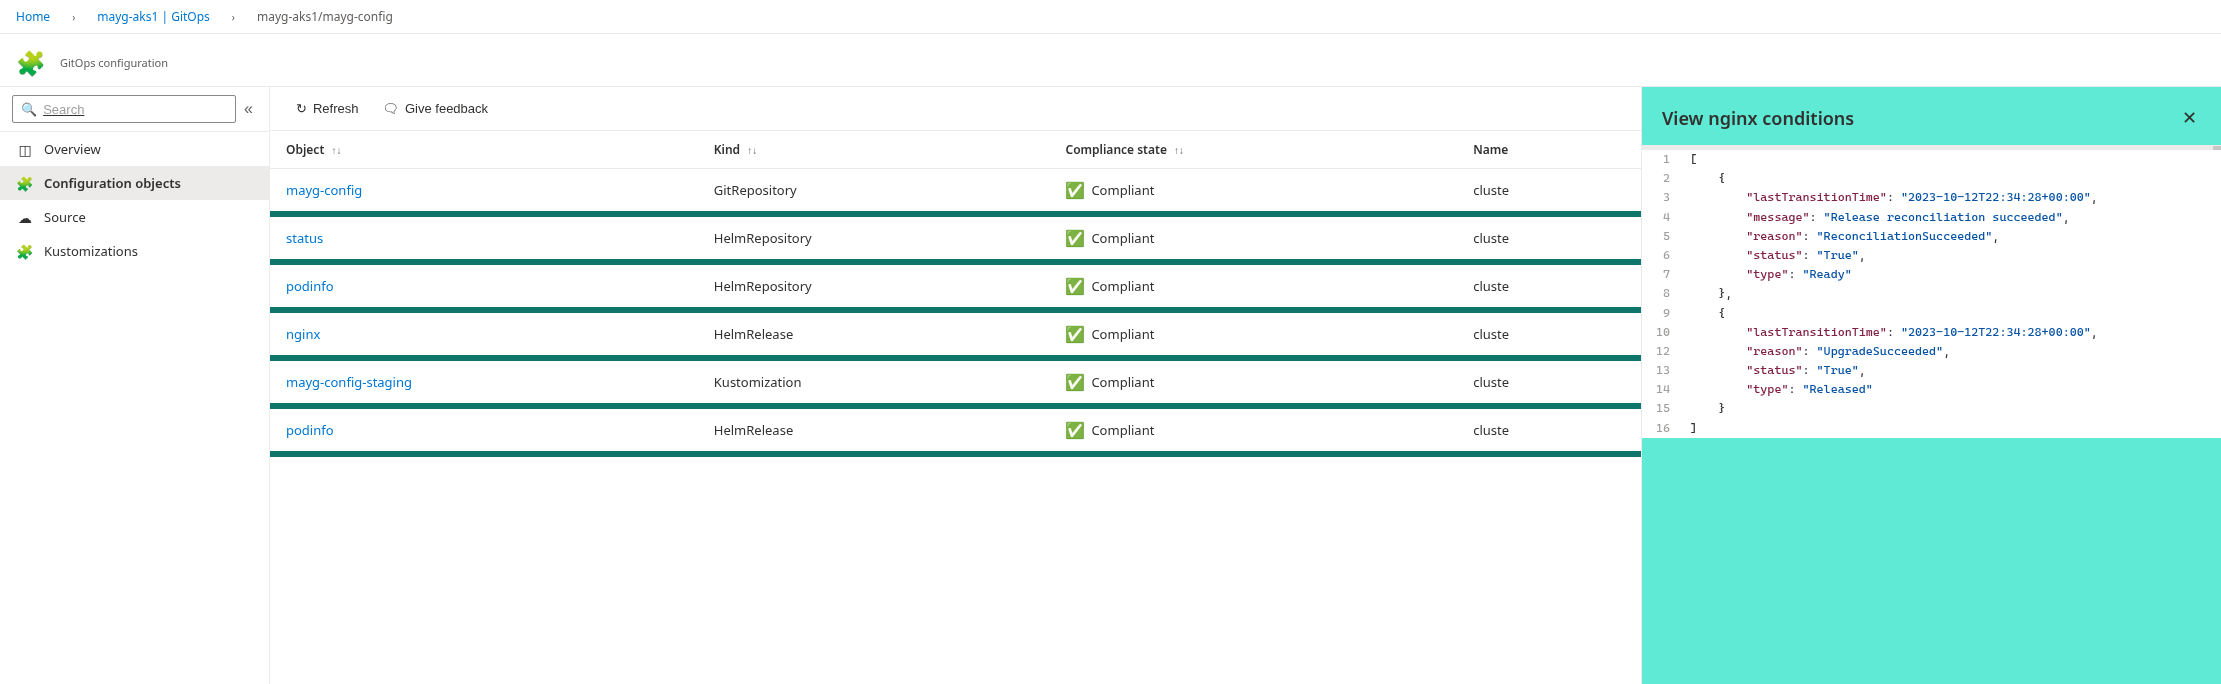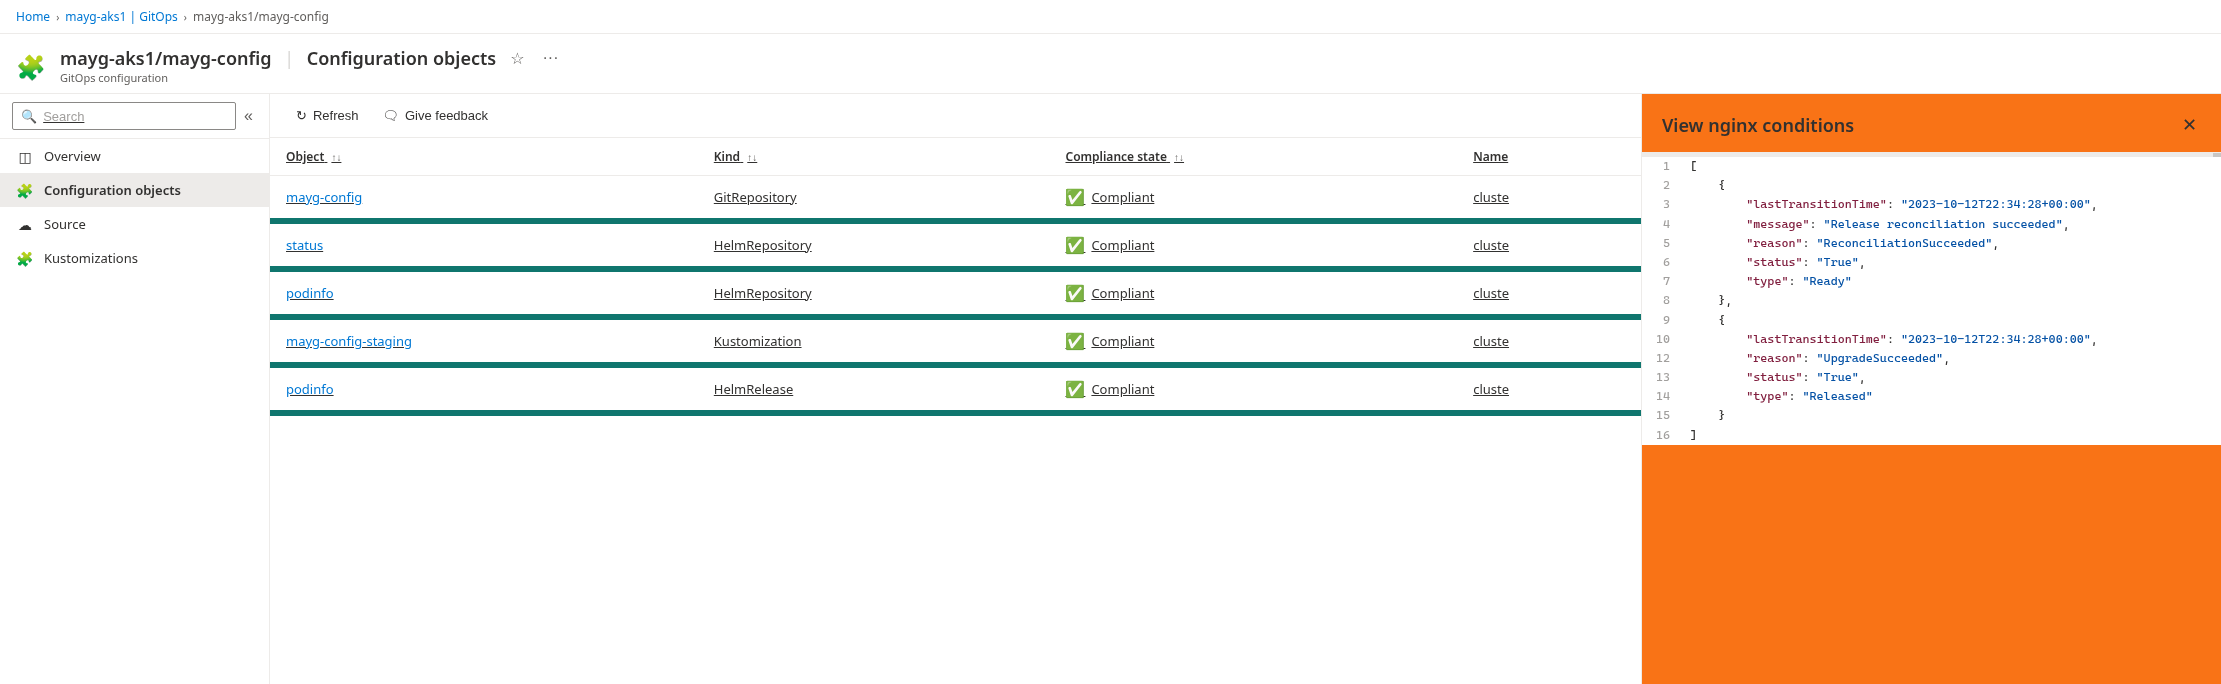--- a/index.html
+++ b/index.html
@@ -3,24 +3,24 @@
   <meta charset="utf-8">
   <style>
     * { box-sizing: border-box; margin: 0; padding: 0; }
     body { font-family: 'Segoe UI', system-ui, sans-serif; font-size: 13px; background: #fff; color: #323130; overflow: hidden; }
 
     
     .app { display: flex; flex-direction: column; height: 100vh; }
     .main-area { display: flex; flex: 1; overflow: hidden; }
     .sidebar { width: 270px; min-width: 270px; border-right: 1px solid #edebe9; display: flex; flex-direction: column; background: #fff; }
     .content { flex: 1; overflow: hidden; display: flex; flex-direction: column; }
-    .panel { width: 580px; min-width: 580px; border-left: 1px solid #edebe9; background: #f97316; display: flex; flex-direction: column; overflow: hidden; }
-
-    
-    .breadcrumb { display: flex; align-items: center; gap: 6px; padding: 8px 16px; font-size: 12px; color: #605e5c; background: #fff; border-bottom: 1px solid #edebe9; }
+    .panel { width: 580px; min-width: 580px; border-left: 1px solid #edebe9; background: #5eead4; display: flex; flex-direction: column; overflow: hidden; }
+
+    
+    .breadcrumb { display: flex; align-items: center; gap: 22px; padding: 8px 16px; font-size: 12px; color: #605e5c; background: #fff; border-bottom: 1px solid #edebe9; }
     .breadcrumb a { color: #0078d4; text-decoration: none; }
     .breadcrumb-sep { color: #605e5c; font-size: 10px; }
 
     
     .page-header { display: flex; align-items: center; gap: 12px; padding: 12px 16px 8px; border-bottom: 1px solid #edebe9; }
     .page-icon { width: 32px; height: 32px; }
     .page-title-group { display: flex; flex-direction: column; }
     .page-title { font-size: 18px; font-weight: 600; color: #323130; }
     .page-subtitle { font-size: 11px; color: #605e5c; }
     .icon-btn { background: none; border: none; cursor: pointer; color: #605e5c; font-size: 16px; padding: 2px 4px; border-radius: 2px; }
@@ -34,21 +34,21 @@
 
     .nav-item { display: flex; align-items: center; gap: 10px; padding: 8px 16px; cursor: pointer; font-size: 13px; color: #323130; }
     .nav-item.active { background: #edebe9; font-weight: 600; }
     .nav-icon { width: 18px; height: 18px; display: flex; align-items: center; justify-content: center; font-size: 14px; }
 
     
     .toolbar { display: flex; align-items: center; gap: 4px; padding: 8px 16px; border-bottom: 1px solid #edebe9; }
     .toolbar-btn { display: flex; align-items: center; gap: 6px; background: none; border: none; cursor: pointer; color: #323130; font-size: 13px; padding: 6px 10px; border-radius: 2px; }
 
     
-    .table-wrap { flex: 1; overflow: auto; text-decoration: underline; }
+    .table-wrap { flex: 1; overflow: auto; }
     table { width: 100%; border-collapse: collapse; }
     thead th { padding: 10px 16px; text-align: left; font-weight: 600; font-size: 12px; color: #323130; border-bottom: 1px solid #edebe9; white-space: nowrap; background: #fff; position: sticky; top: 0; }
     tbody tr { border-bottom: 6px solid #0f766e; }
     tbody td { padding: 10px 16px; font-size: 13px; color: #323130; white-space: nowrap; overflow: hidden; text-overflow: ellipsis; max-width: 200px; }
     tbody td a { color: #0078d4; text-decoration: none; }
     .sort-icon { font-size: 10px; color: #605e5c; margin-left: 4px; }
     .compliance-badge { display: flex; align-items: center; gap: 6px; }
     .check-icon { color: #107c10; font-size: 16px; }
 
     
@@ -84,29 +84,20 @@
     <a href="#">Home</a>
     <span class="breadcrumb-sep">›</span>
     <a href="#">mayg-aks1 | GitOps</a>
     <span class="breadcrumb-sep">›</span>
     <span>mayg-aks1/mayg-config</span>
   </div>
 
   <div class="page-header">
     <div class="page-icon gitops-icon">🧩</div>
     <div class="page-title-group">
-      <div style="display:flex;align-items:center;gap:10px;">
-        <span class="page-title">
-          <span>mayg-aks1/mayg-config</span>
-          <span style="color:#c8c6c4;font-weight:300;margin:0 8px;">|</span>
-          <span>Configuration objects</span>
-        </span>
-        <button class="icon-btn" title="Favorite">☆</button>
-        <button class="icon-btn" title="More options">···</button>
-      </div>
       <span class="page-subtitle">GitOps configuration</span>
     </div>
   </div>
 
   <div class="main-area">
 
     <div class="sidebar">
       <div class="sidebar-search">
         <div class="search-input-wrap">
           <span style="color:#605e5c;font-size:13px;">🔍</span>
@@ -197,20 +188,31 @@
                 <td>HelmRepository</td>
                 <td>
                   <span class="compliance-badge">
                     <span class="check-icon">✅</span>
                     <span>Compliant</span>
                   </span>
                 </td>
                 <td>cluste</td>
               </tr>
               <tr>
+                <td><a href="#">nginx</a></td>
+                <td>HelmRelease</td>
+                <td>
+                  <span class="compliance-badge">
+                    <span class="check-icon">✅</span>
+                    <span>Compliant</span>
+                  </span>
+                </td>
+                <td>cluste</td>
+              </tr>
+              <tr>
                 <td><a href="#">mayg-config-staging</a></td>
                 <td>Kustomization</td>
                 <td>
                   <span class="compliance-badge">
                     <span class="check-icon">✅</span>
                     <span>Compliant</span>
                   </span>
                 </td>
                 <td>cluste</td>
               </tr>

